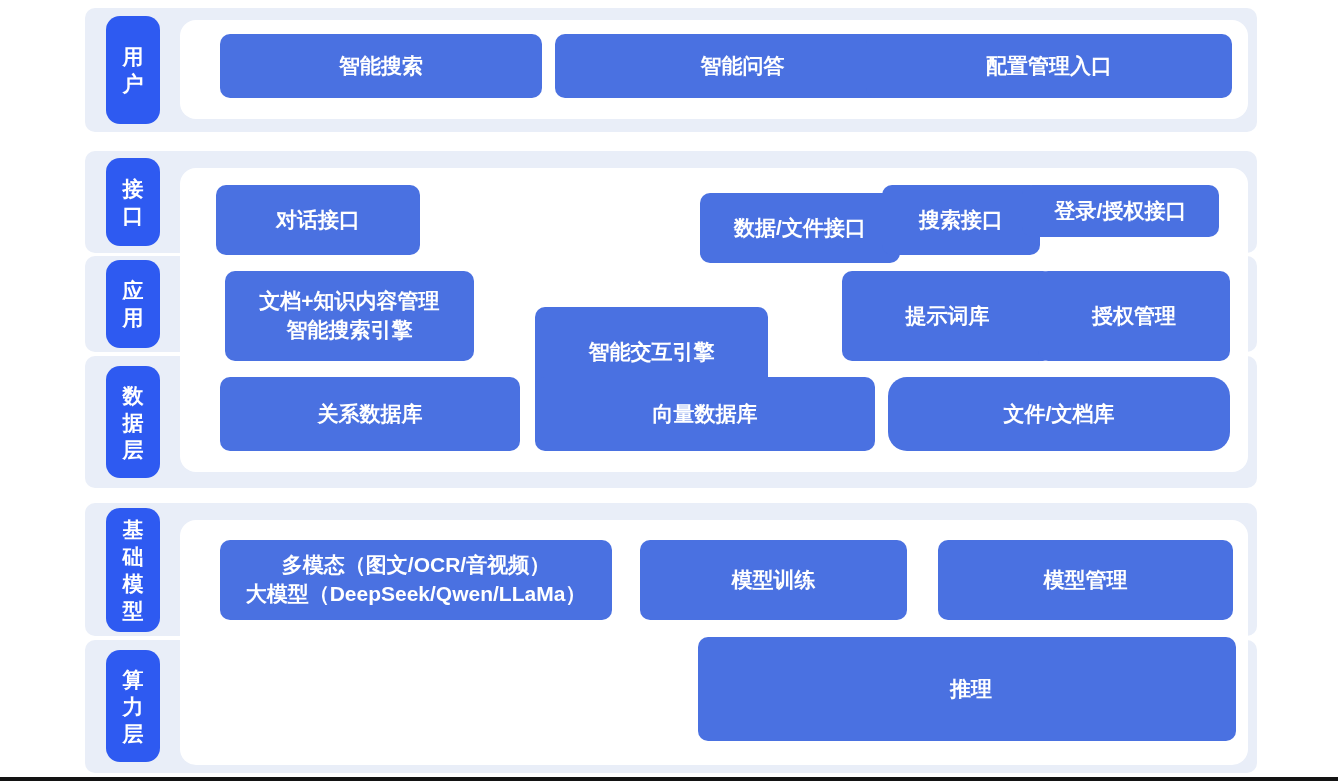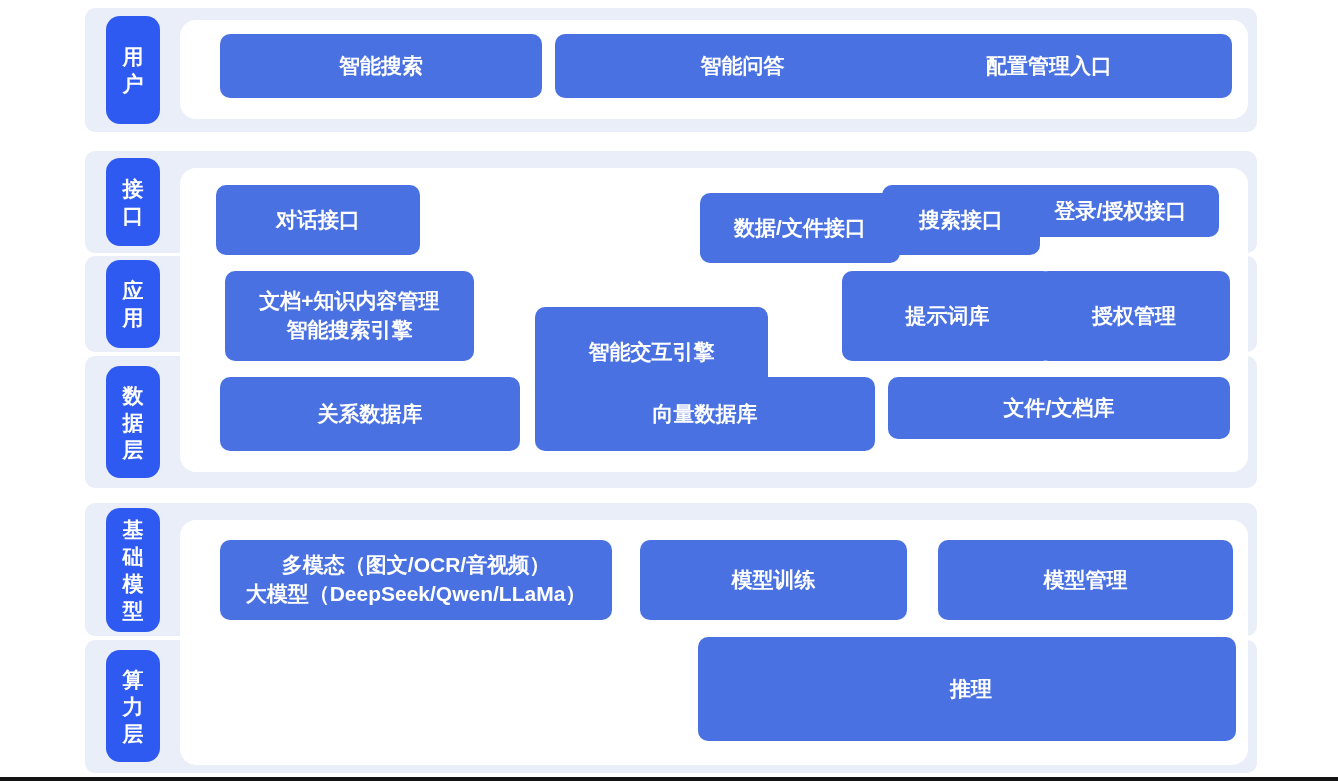--- a/index.html
+++ b/index.html
@@ -72,21 +72,21 @@
   <div class="btn" style="left:1022px;top:185px;width:197px;height:52px;">登录/授权接口</div>
 
   <div class="btn" style="left:225px;top:271px;width:249px;height:90px;">文档+知识内容管理
 智能搜索引擎</div>
   <div class="btn" style="left:535px;top:271px;width:233px;height:90px;margin-top:36px;">智能交互引擎</div>
   <div class="btn" style="left:815px;top:271px;width:211px;height:90px;margin-left:27px;">提示词库</div>
   <div class="btn" style="left:1038px;top:271px;width:192px;height:90px;">授权管理</div>
 
   <div class="btn" style="left:220px;top:377px;width:300px;height:74px;">关系数据库</div>
   <div class="btn" style="left:535px;top:377px;width:340px;height:74px;">向量数据库</div>
-  <div class="btn" style="left:888px;top:377px;width:342px;height:62px;">文件/文档库</div>
+  <div class="btn" style="left:888px;top:377px;width:342px;height:74px;border-radius:19px;">文件/文档库</div>
 
   <div class="btn" style="left:220px;top:540px;width:392px;height:80px;">多模态（图文/OCR/音视频）
 大模型（DeepSeek/Qwen/LLaMa）</div>
   <div class="btn" style="left:640px;top:540px;width:267px;height:80px;">模型训练</div>
   <div class="btn" style="left:938px;top:540px;width:295px;height:80px;">模型管理</div>
 
   <div class="btn" style="left:698px;top:637px;width:530px;height:104px;padding-left:8px;">推理</div>
 
   <div class="bottom-line" style="top:777px;height:4px;"></div>
 

